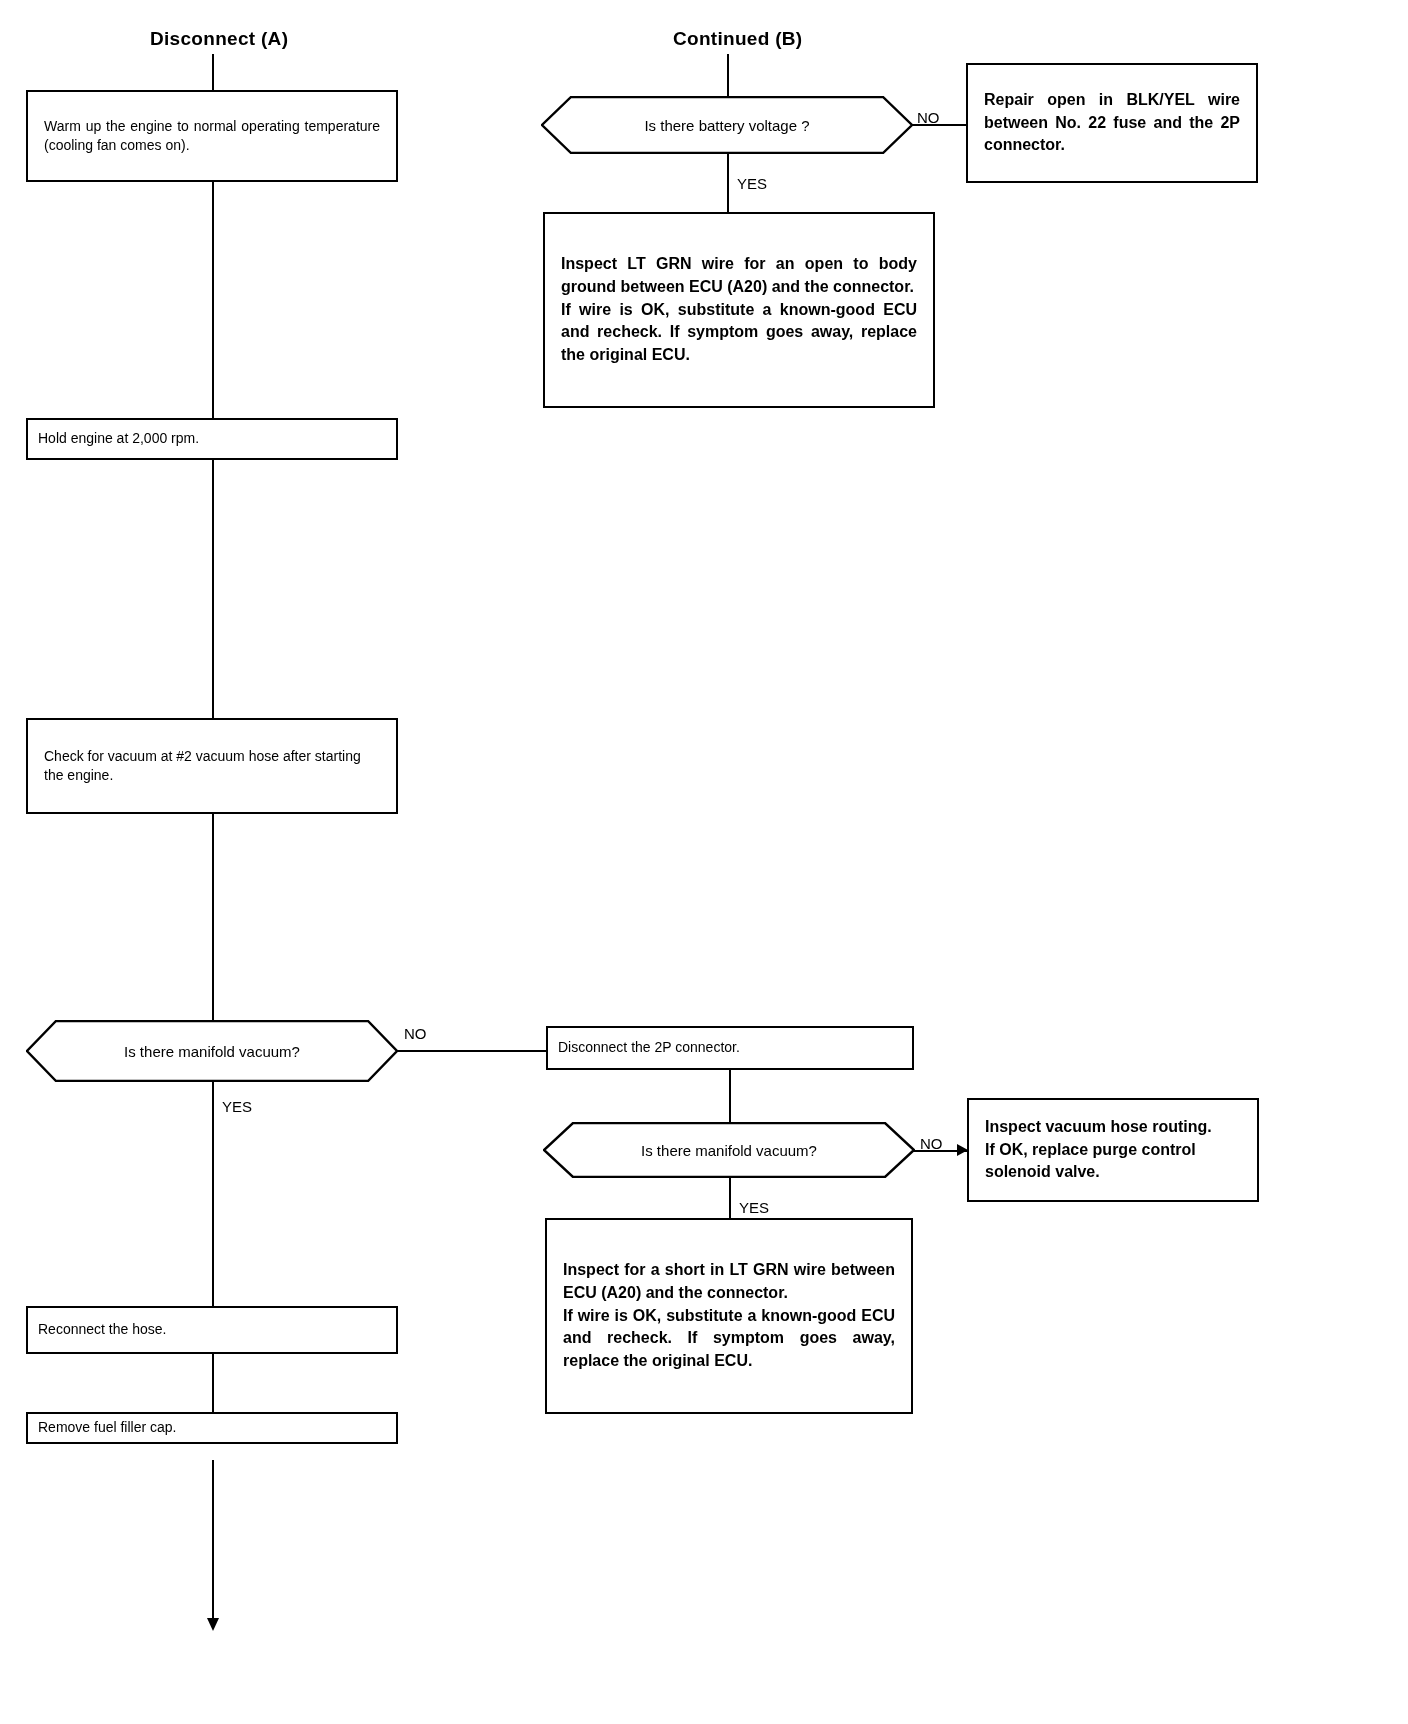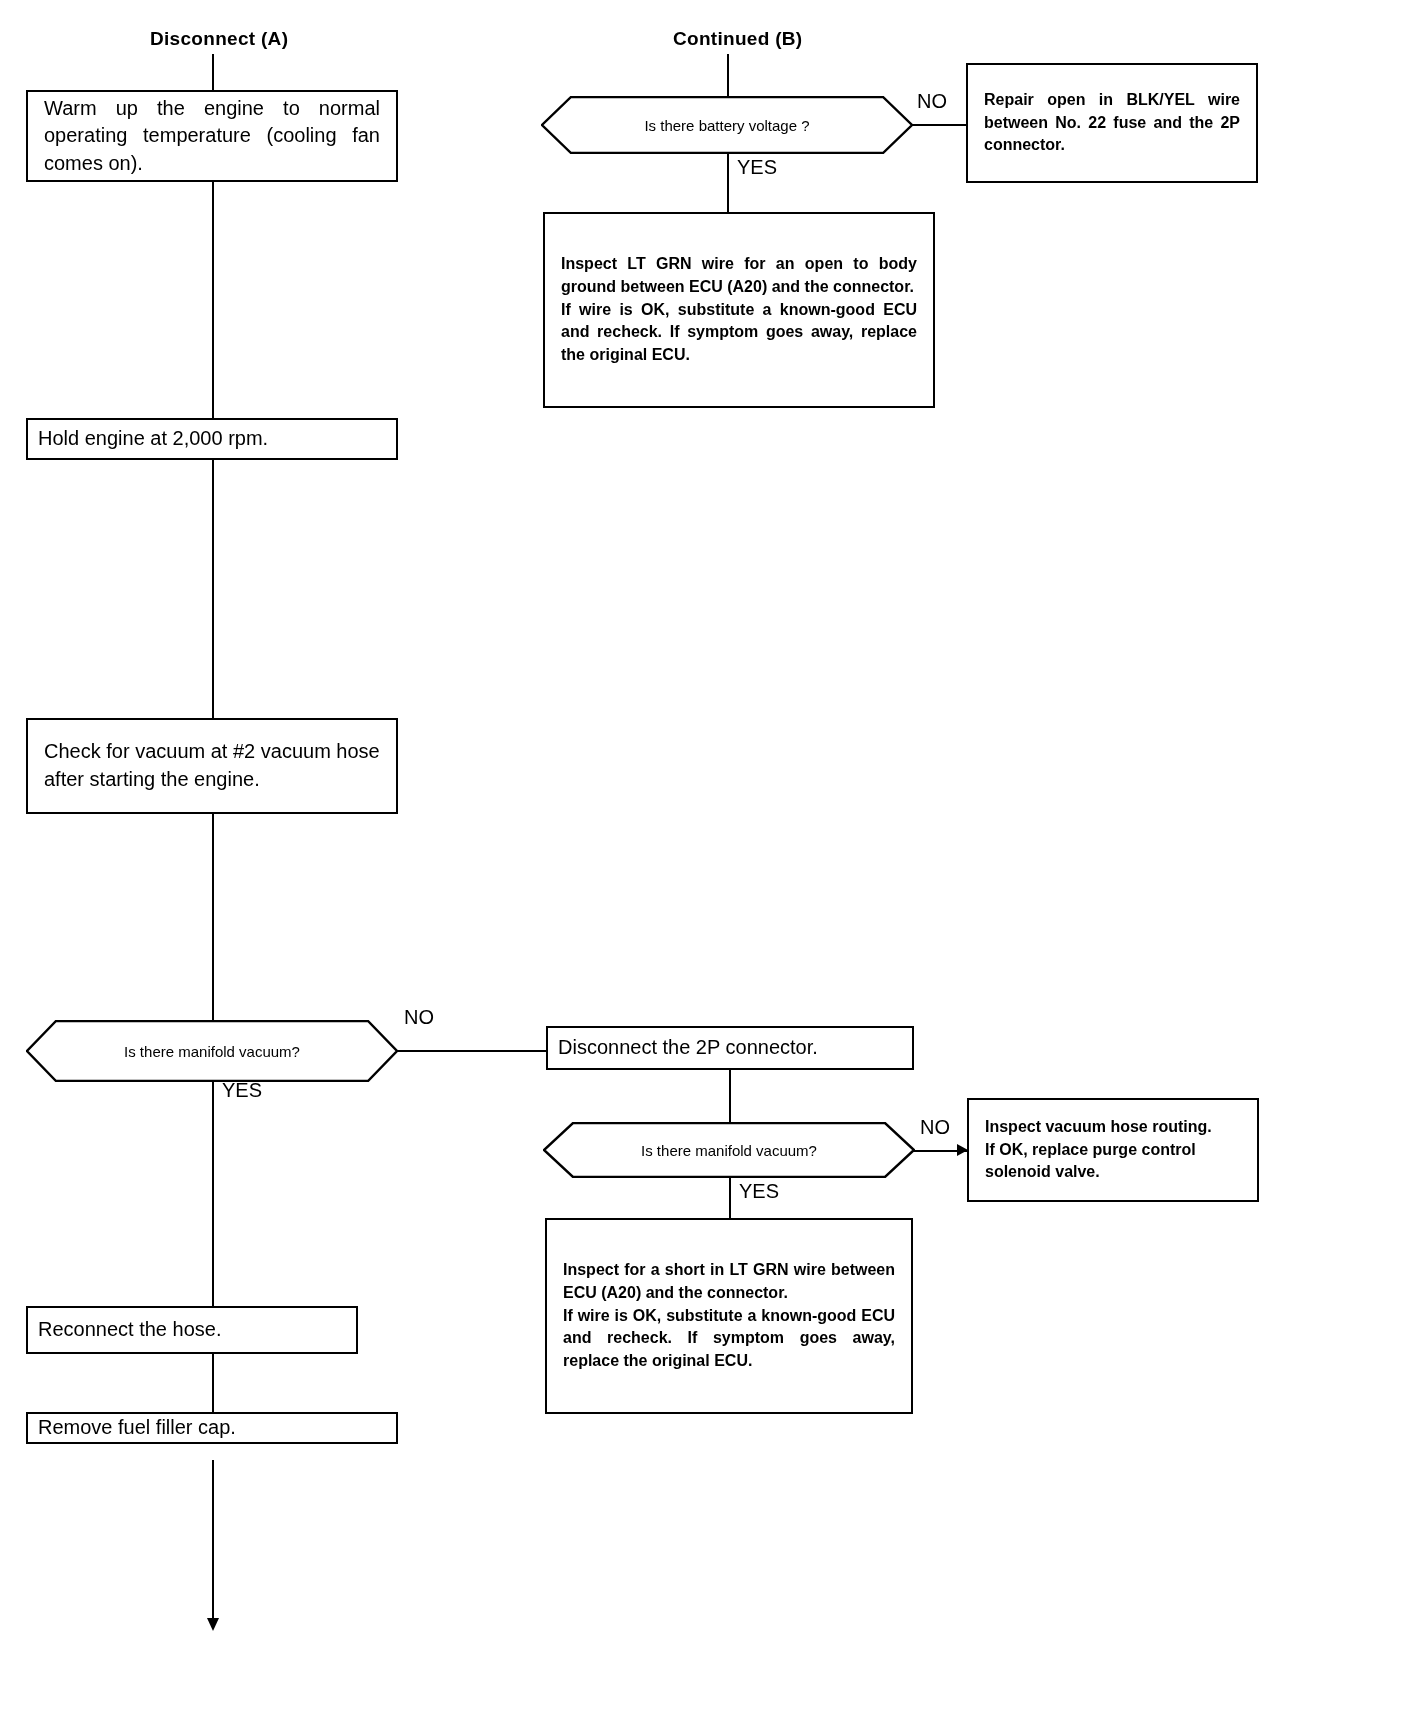--- a/index.html
+++ b/index.html
@@ -32,21 +32,21 @@
   .box {
     position: absolute;
     border: 2px solid #000;
     background: #fff;
     box-sizing: border-box;
     display: flex;
     align-items: center;
   }
   .box .txt {
     padding: 0 16px;
-    font-size: 20px;
+    font-size: 14px;
     line-height: 1.38;
     width: 100%;
     box-sizing: border-box;
   }
   .box.bold .txt {
     font-weight: bold;
     font-size: 16px;
     line-height: 1.42;
   }
   .box.just .txt {
@@ -84,22 +84,23 @@
     width: 2px;
     background: #000;
   }
   .hline {
     position: absolute;
     height: 2px;
     background: #000;
   }
   .lbl {
     position: absolute;
-    font-size: 20px;
+    font-size: 15px;
     white-space: nowrap;
+    margin-top: 19px;
   }
   .arrow {
     position: absolute;
     width: 0;
     height: 0;
     border-left: 6px solid transparent;
     border-right: 6px solid transparent;
     border-top: 13px solid #000;
   }
 </style>
@@ -136,21 +137,21 @@
     </svg>
     <div class="hextxt">Is there manifold vacuum?</div>
   </div>
 
   <div class="lbl" style="left:404px; top:1006px;">NO</div>
   <div class="hline" style="left:397px; top:1050px; width:150px;"></div>
 
   <div class="lbl" style="left:222px; top:1079px;">YES</div>
   <div class="vline" style="left:212px; top:1082px; height:224px;"></div>
 
-  <div class="box center" style="left:26px; top:1306px; width:332px; height:48px;">
+  <div class="box center" style="left:26px; top:1306px; width:372px; height:48px;">
     <div class="txt">Reconnect the hose.</div>
   </div>
 
   <div class="vline" style="left:212px; top:1354px; height:58px;"></div>
 
   <div class="box center" style="left:26px; top:1412px; width:372px; height:32px;">
     <div class="txt">Remove fuel filler cap.</div>
   </div>
 
   <div class="vline" style="left:212px; top:1460px; height:160px;"></div>

